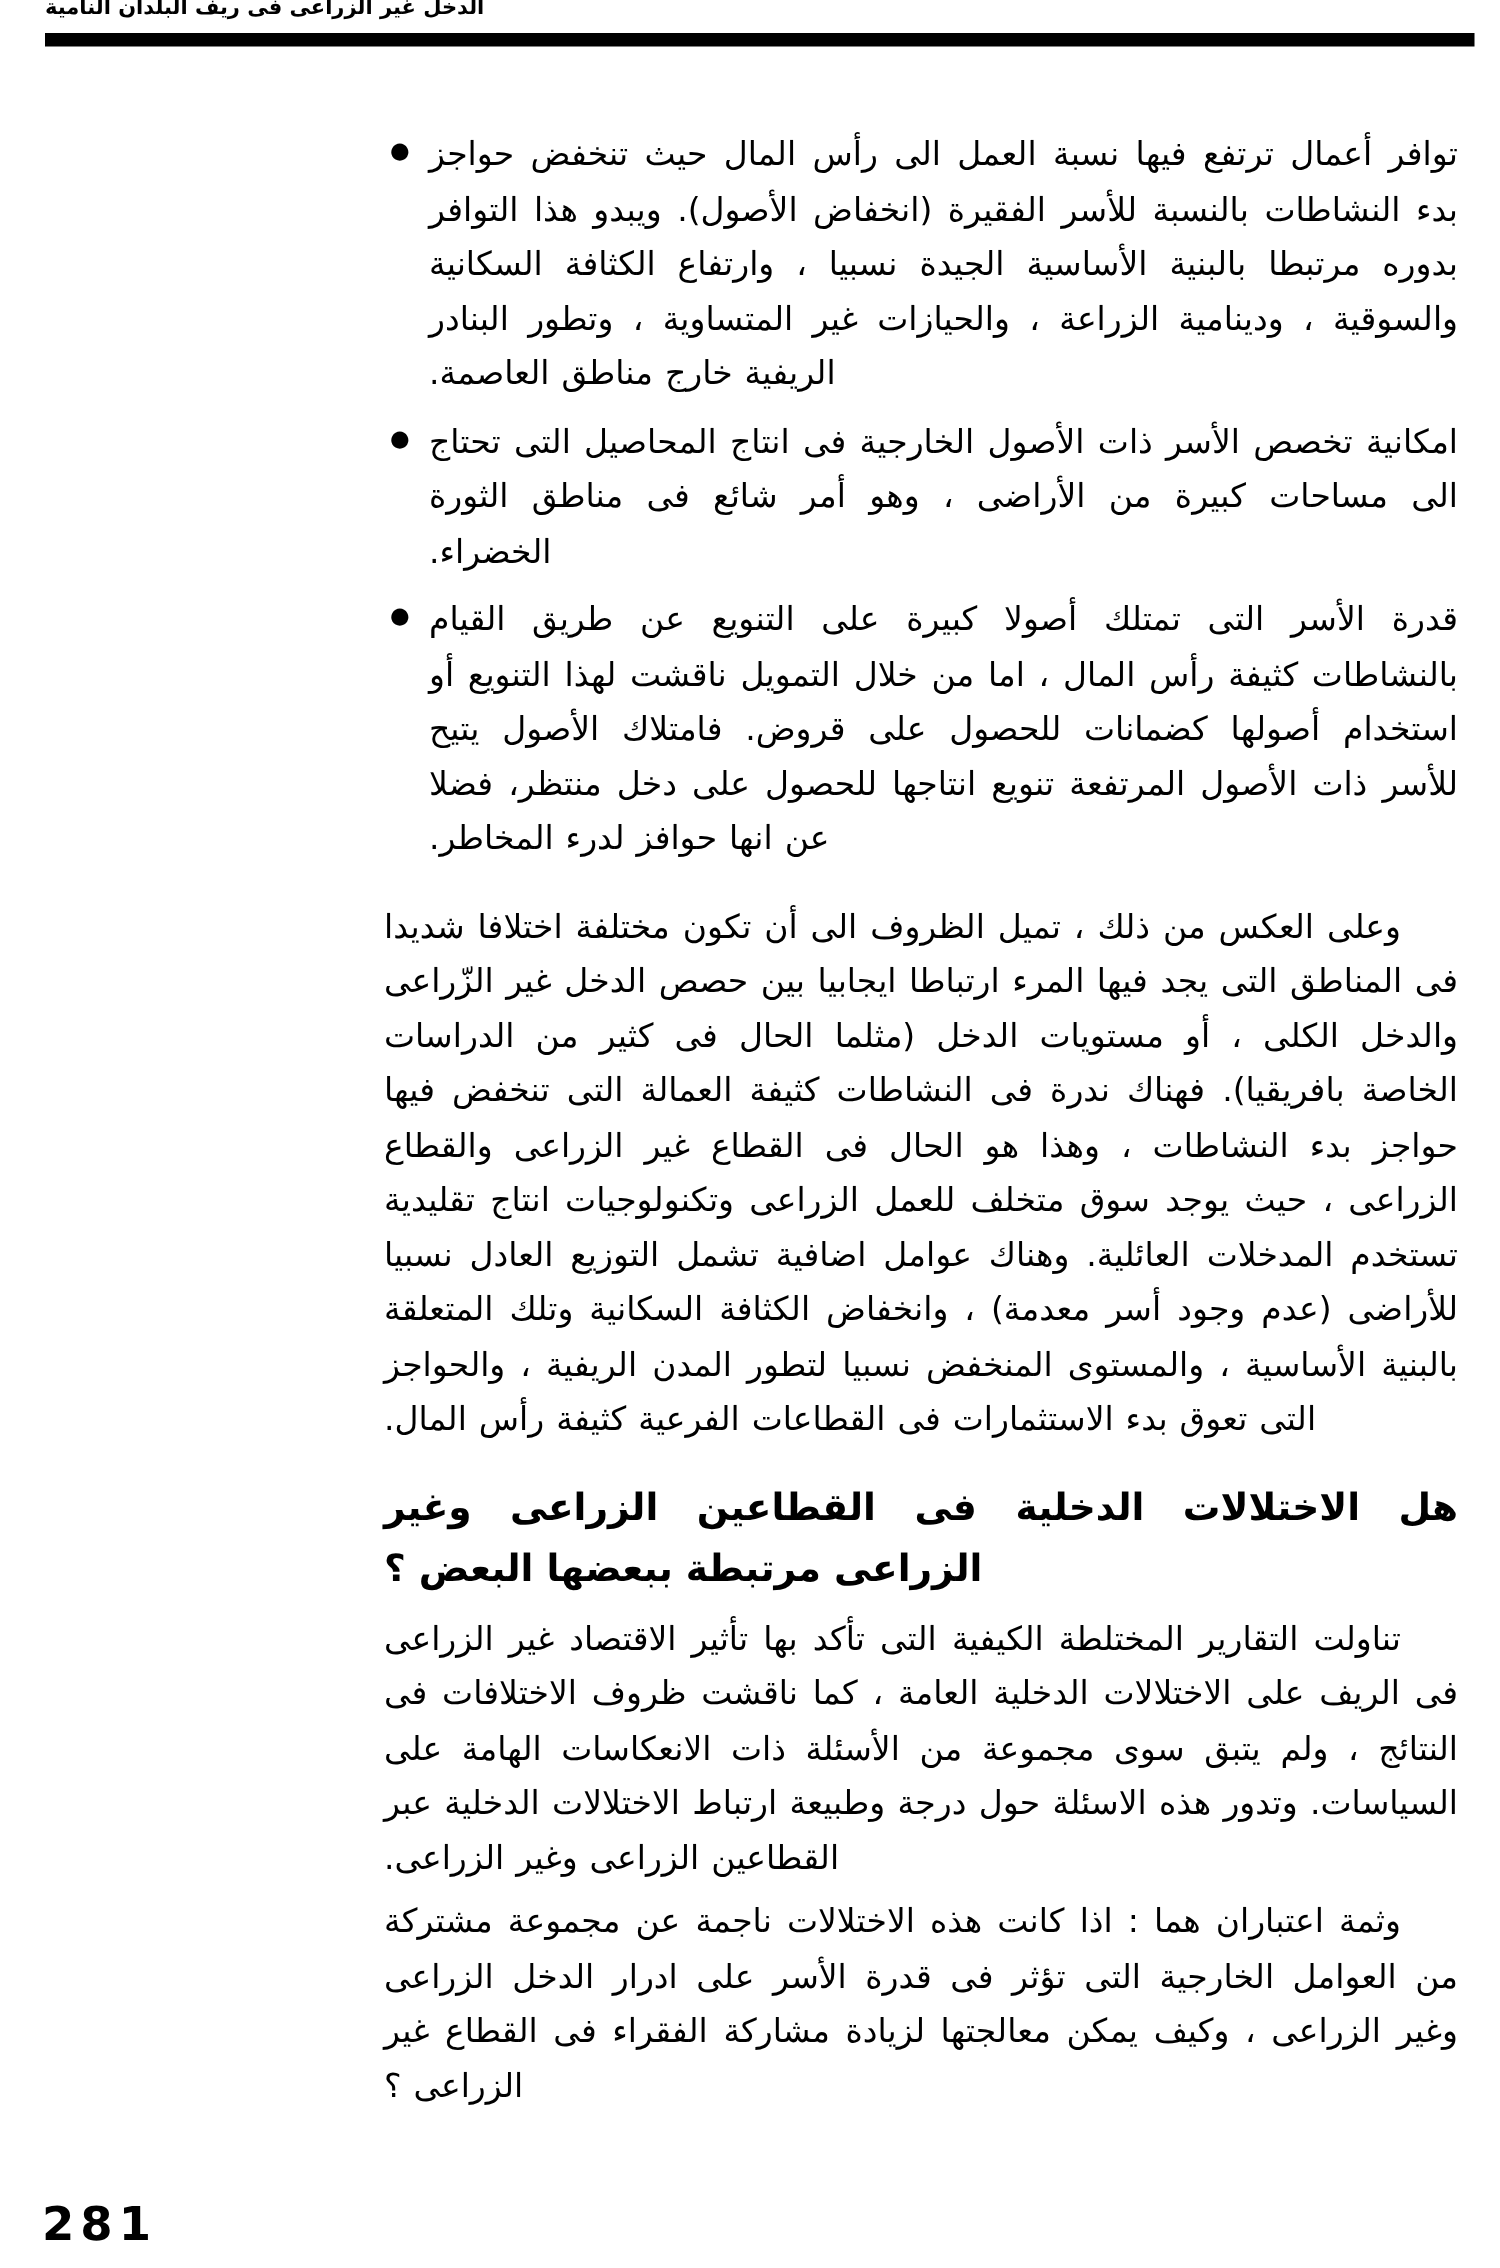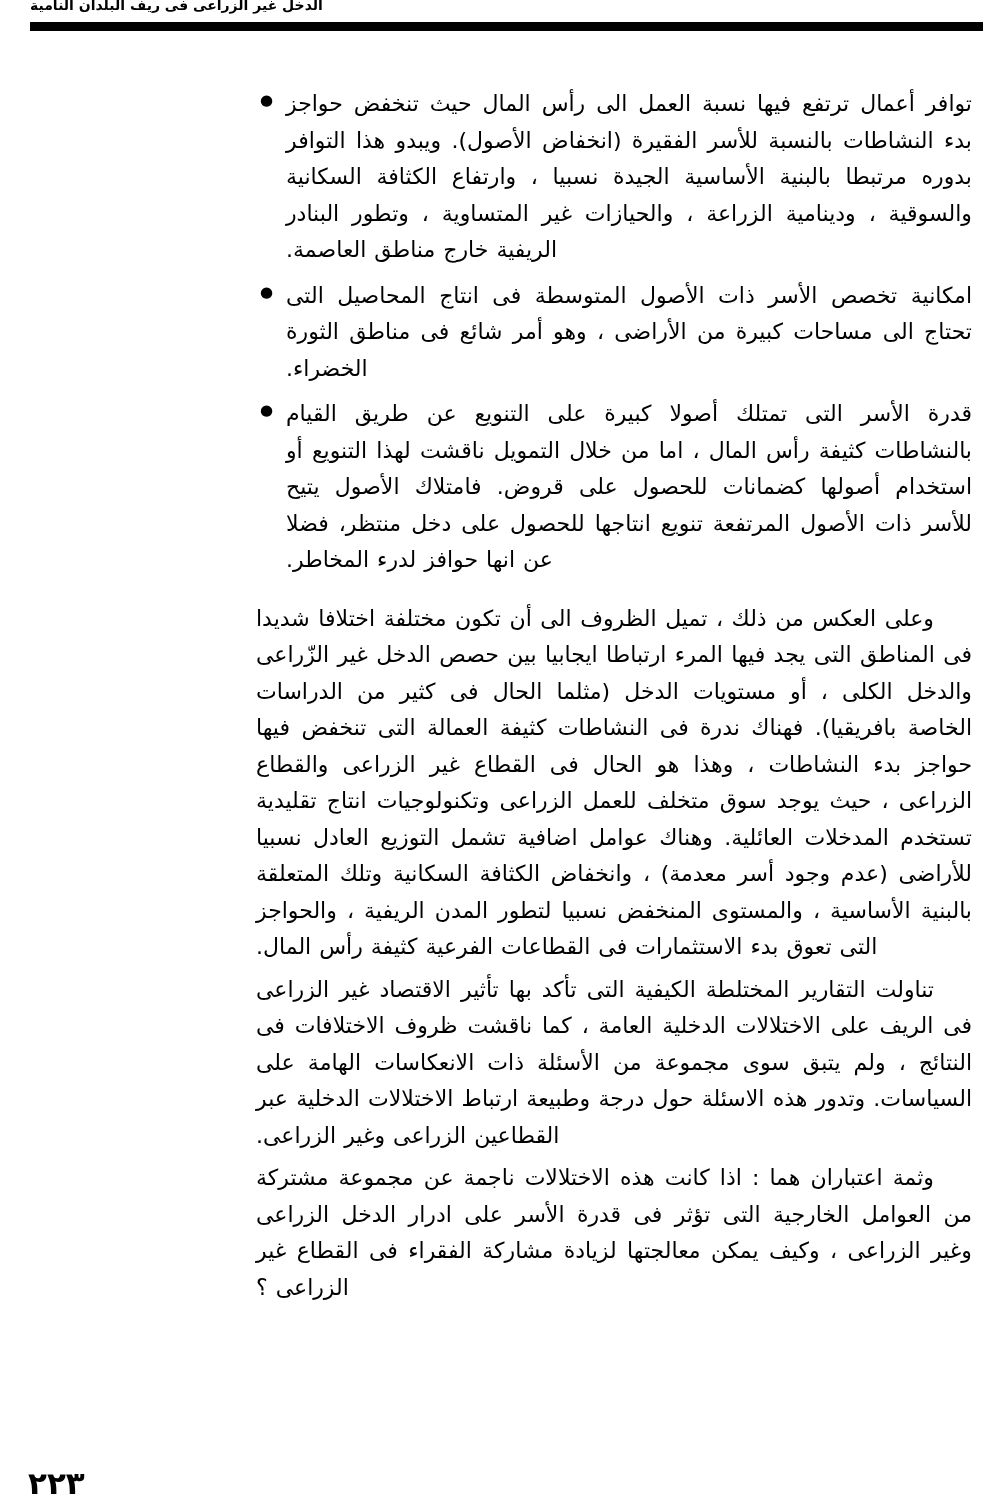--- a/index.html
+++ b/index.html
@@ -92,32 +92,33 @@
 
   <div class="bullet-list">
 
     <div class="bullet-item">
       <span class="bullet-dot">●</span>
       <p class="bullet-text">توافر أعمال ترتفع فيها نسبة العمل الى رأس المال حيث تنخفض حواجز بدء النشاطات بالنسبة للأسر الفقيرة (انخفاض الأصول). ويبدو هذا التوافر بدوره مرتبطا بالبنية الأساسية الجيدة نسبيا ، وارتفاع الكثافة السكانية والسوقية ، ودينامية الزراعة ، والحيازات غير المتساوية ، وتطور البنادر الريفية خارج مناطق العاصمة.</p>
     </div>
 
     <div class="bullet-item">
       <span class="bullet-dot">●</span>
-      <p class="bullet-text">امكانية تخصص الأسر ذات الأصول المتوسطة فى انتاج المحاصيل التى تحتاج الى مساحات كبيرة من الأراضى ، وهو أمر شائع فى مناطق الثورة الخضراء.</p>
+      <p class="bullet-text">امكانية تخصص الأسر ذات الأصول الخارجية فى انتاج المحاصيل التى تحتاج الى مساحات كبيرة من الأراضى ، وهو أمر شائع فى مناطق الثورة الخضراء.</p>
     </div>
 
     <div class="bullet-item">
       <span class="bullet-dot">●</span>
       <p class="bullet-text">قدرة الأسر التى تمتلك أصولا كبيرة على التنويع عن طريق القيام بالنشاطات كثيفة رأس المال ، اما من خلال التمويل ناقشت لهذا التنويع أو استخدام أصولها كضمانات للحصول على قروض. فامتلاك الأصول يتيح للأسر ذات الأصول المرتفعة تنويع انتاجها للحصول على دخل منتظر، فضلا عن انها حوافز لدرء المخاطر.</p>
     </div>
 
   </div>
 
   <p class="para indent para-first">وعلى العكس من ذلك ، تميل الظروف الى أن تكون مختلفة اختلافا شديدا فى المناطق التى يجد فيها المرء ارتباطا ايجابيا بين حصص الدخل غير الزّراعى والدخل الكلى ، أو مستويات الدخل (مثلما الحال فى كثير من الدراسات الخاصة بافريقيا). فهناك ندرة فى النشاطات كثيفة العمالة التى تنخفض فيها حواجز بدء النشاطات ، وهذا هو الحال فى القطاع غير الزراعى والقطاع الزراعى ، حيث يوجد سوق متخلف للعمل الزراعى وتكنولوجيات انتاج تقليدية تستخدم المدخلات العائلية. وهناك عوامل اضافية تشمل التوزيع العادل نسبيا للأراضى (عدم وجود أسر معدمة) ، وانخفاض الكثافة السكانية وتلك المتعلقة بالبنية الأساسية ، والمستوى المنخفض نسبيا لتطور المدن الريفية ، والحواجز التى تعوق بدء الاستثمارات فى القطاعات الفرعية كثيفة رأس المال.</p>
 
+  <h2 class="heading">هل الاختلالات الدخلية فى القطاعين الزراعى وغير الزراعى مرتبطة ببعضها البعض ؟</h2>
 
   <p class="para indent">تناولت التقارير المختلطة الكيفية التى تأكد بها تأثير الاقتصاد غير الزراعى فى الريف على الاختلالات الدخلية العامة ، كما ناقشت ظروف الاختلافات فى النتائج ، ولم يتبق سوى مجموعة من الأسئلة ذات الانعكاسات الهامة على السياسات. وتدور هذه الاسئلة حول درجة وطبيعة ارتباط الاختلالات الدخلية عبر القطاعين الزراعى وغير الزراعى.</p>
 
   <p class="para indent">وثمة اعتباران هما : اذا كانت هذه الاختلالات ناجمة عن مجموعة مشتركة من العوامل الخارجية التى تؤثر فى قدرة الأسر على ادرار الدخل الزراعى وغير الزراعى ، وكيف يمكن معالجتها لزيادة مشاركة الفقراء فى القطاع غير الزراعى ؟</p>
 
 </div>
 
-<div class="page-number">٢٢٣</div>
+<div class="page-number">281</div>
 
 </body></html>

